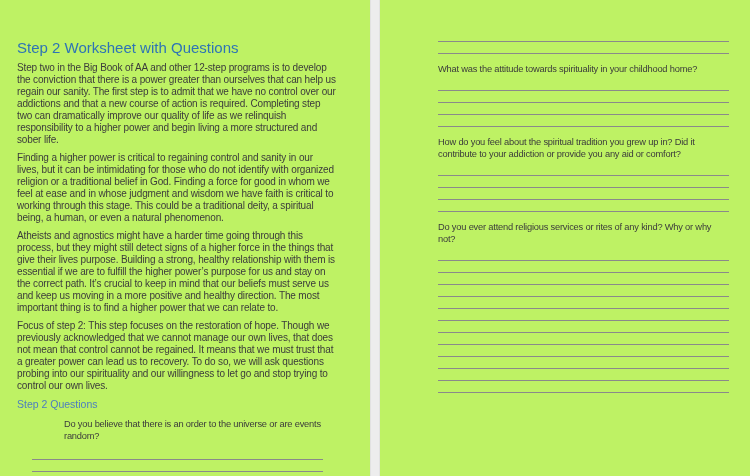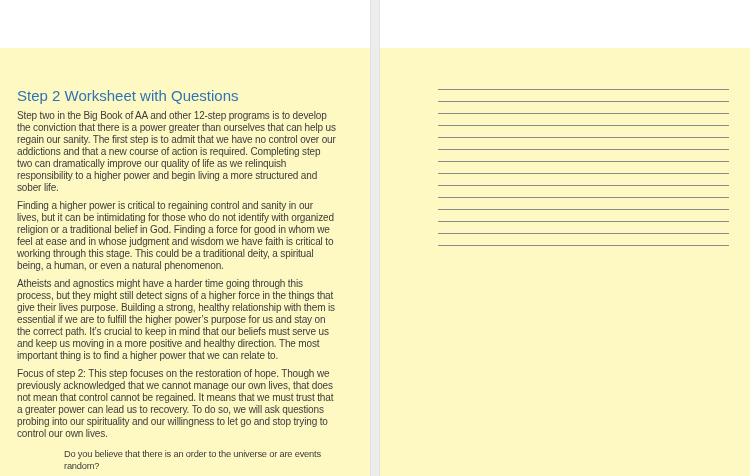--- a/index.html
+++ b/index.html
@@ -1,21 +1,21 @@
 <!DOCTYPE html>
 <html><head>
 <meta charset="utf-8">
 <style>
   html,body{margin:0;padding:0;}
   body{
     width:750px;height:476px;overflow:hidden;background:#ffffff;
     font-family:"Liberation Sans",sans-serif;color:#3b3b3b;
     display:flex;flex-direction:row;
   }
-  .page{box-sizing:border-box;background:#fef9c3;flex:0 0 auto;margin-top:48px;}
+  .page{box-sizing:border-box;background:#bef264;flex:0 0 auto;}
   .page-left{width:370px;padding:38px 33px 0 17px;}
   .page-gap{
     flex:0 0 auto;width:10px;box-sizing:border-box;background:#ededed;
     border-left:1px solid #e2e2e2;border-right:1px solid #e2e2e2;
   }
   .page-right{width:370px;padding:30px 21px 0 58px;}
 
   .doc-title{
     font-size:15px;font-weight:400;color:#2e74b5;
     margin:0 0 5px 0;line-height:19px;letter-spacing:0;
@@ -42,41 +42,61 @@
 <body>
 
 <section class="page page-left">
   <h1 class="doc-title">Step 2 Worksheet with Questions</h1>
 
   <p class="body-par">Step two in the Big Book of AA and other 12-step programs is to develop the conviction that there is a power greater than ourselves that can help us regain our sanity. The first step is to admit that we have no control over our addictions and that a new course of action is required. Completing step two can dramatically improve our quality of life as we relinquish responsibility to a higher power and begin living a more structured and sober life.</p>
   <p class="body-par">Finding a higher power is critical to regaining control and sanity in our lives, but it can be intimidating for those who do not identify with organized religion or a traditional belief in God. Finding a force for good in whom we feel at ease and in whose judgment and wisdom we have faith is critical to working through this stage. This could be a traditional deity, a spiritual being, a human, or even a natural phenomenon.</p>
   <p class="body-par">Atheists and agnostics might have a harder time going through this process, but they might still detect signs of a higher force in the things that give their lives purpose. Building a strong, healthy relationship with them is essential if we are to fulfill the higher power’s purpose for us and stay on the correct path. It’s crucial to keep in mind that our beliefs must serve us and keep us moving in a more positive and healthy direction. The most important thing is to find a higher power that we can relate to.</p>
   <p class="body-par"><span class="lead">Focus of step 2:</span><span> This step focuses on the restoration of hope. Though we previously acknowledged that we cannot manage our own lives, that does not mean that control cannot be regained. It means that we must trust that a greater power can lead us to recovery. To do so, we will ask questions probing into our spirituality and our willingness to let go and stop trying to control our own lives.</span></p>
 
+  <h2 class="sub-heading">Step 2 Questions</h2>
 
   <div class="question question-left">Do you believe that there is an order to the universe or are events random?</div>
   <div class="answers answers-left">
       <div class="ans-line"></div>
       <div class="ans-line"></div>
     </div>
 </section>
 
 <div class="page-gap"></div>
 
 <section class="page page-right">
   <div class="qa-block">
     <div class="answers">
         <div class="ans-line"></div>
         <div class="ans-line"></div>
       </div>
   </div>
 
-
+  <div class="qa-block">
+    <div class="question">What was the attitude towards spirituality in your childhood home?</div>
+    <div class="answers">
+        <div class="ans-line"></div>
+        <div class="ans-line"></div>
+        <div class="ans-line"></div>
+        <div class="ans-line"></div>
+      </div>
+  </div>
 
   <div class="qa-block">
+    <div class="question">How do you feel about the spiritual tradition you grew up in? Did it contribute to your addiction or provide you any aid or comfort?</div>
+    <div class="answers">
+        <div class="ans-line"></div>
+        <div class="ans-line"></div>
+        <div class="ans-line"></div>
+        <div class="ans-line"></div>
+      </div>
+  </div>
+
+  <div class="qa-block">
+    <div class="question">Do you ever attend religious services or rites of any kind? Why or why not?</div>
     <div class="answers">
         <div class="ans-line"></div>
         <div class="ans-line"></div>
         <div class="ans-line"></div>
         <div class="ans-line"></div>
       </div>
   </div>
 
   <div class="qa-block">
     <div class="answers">

